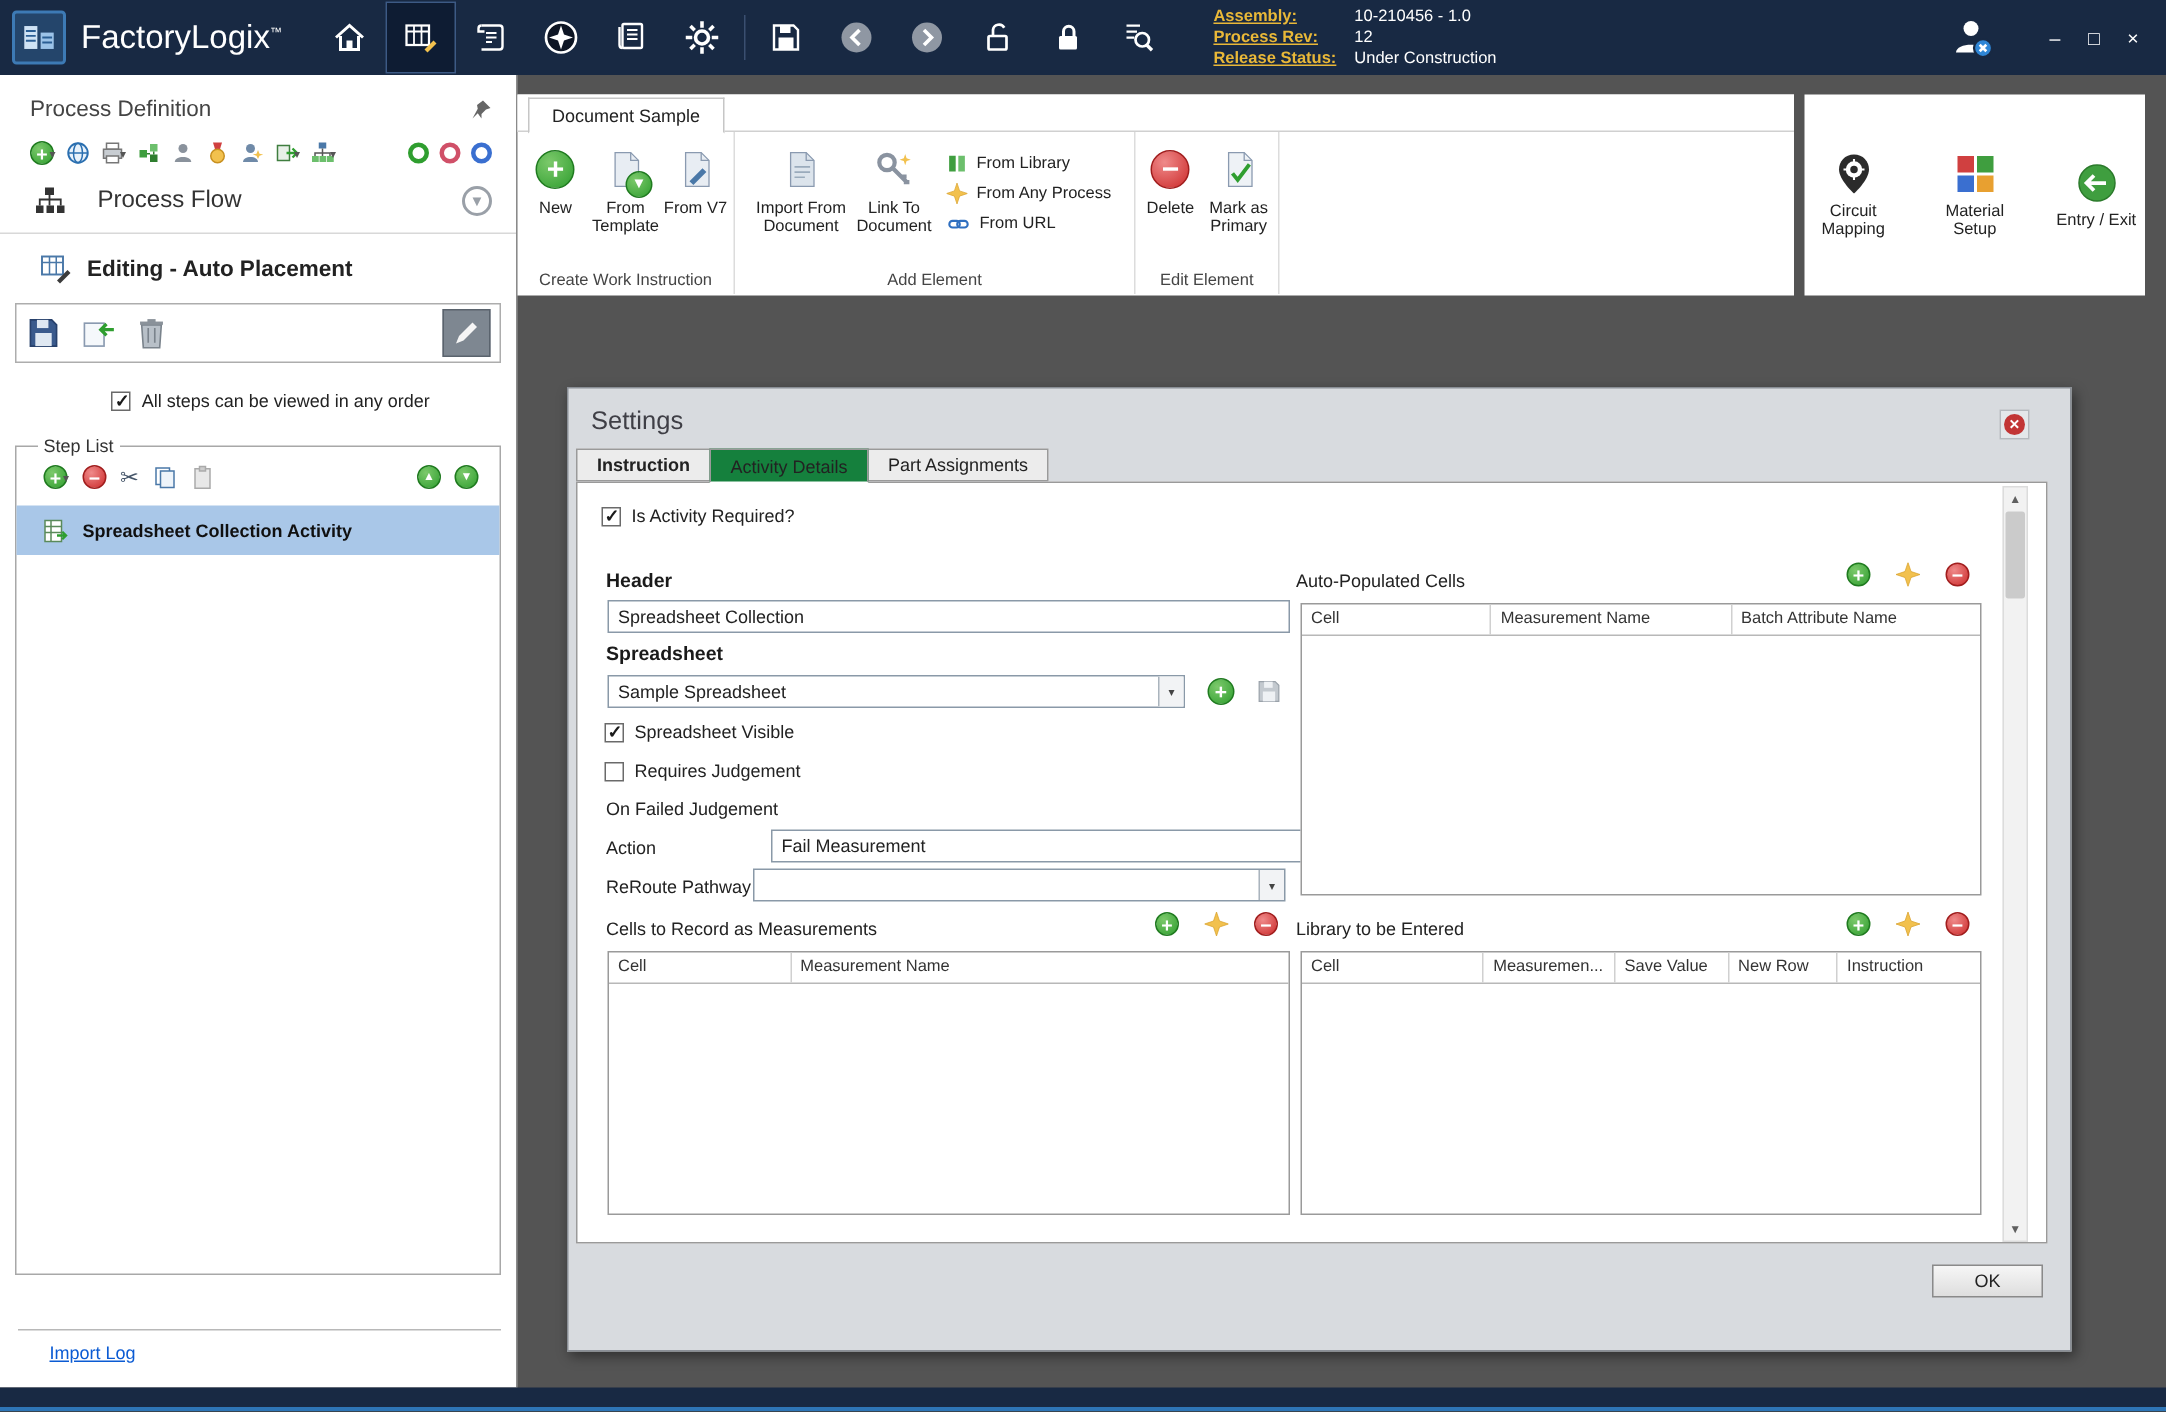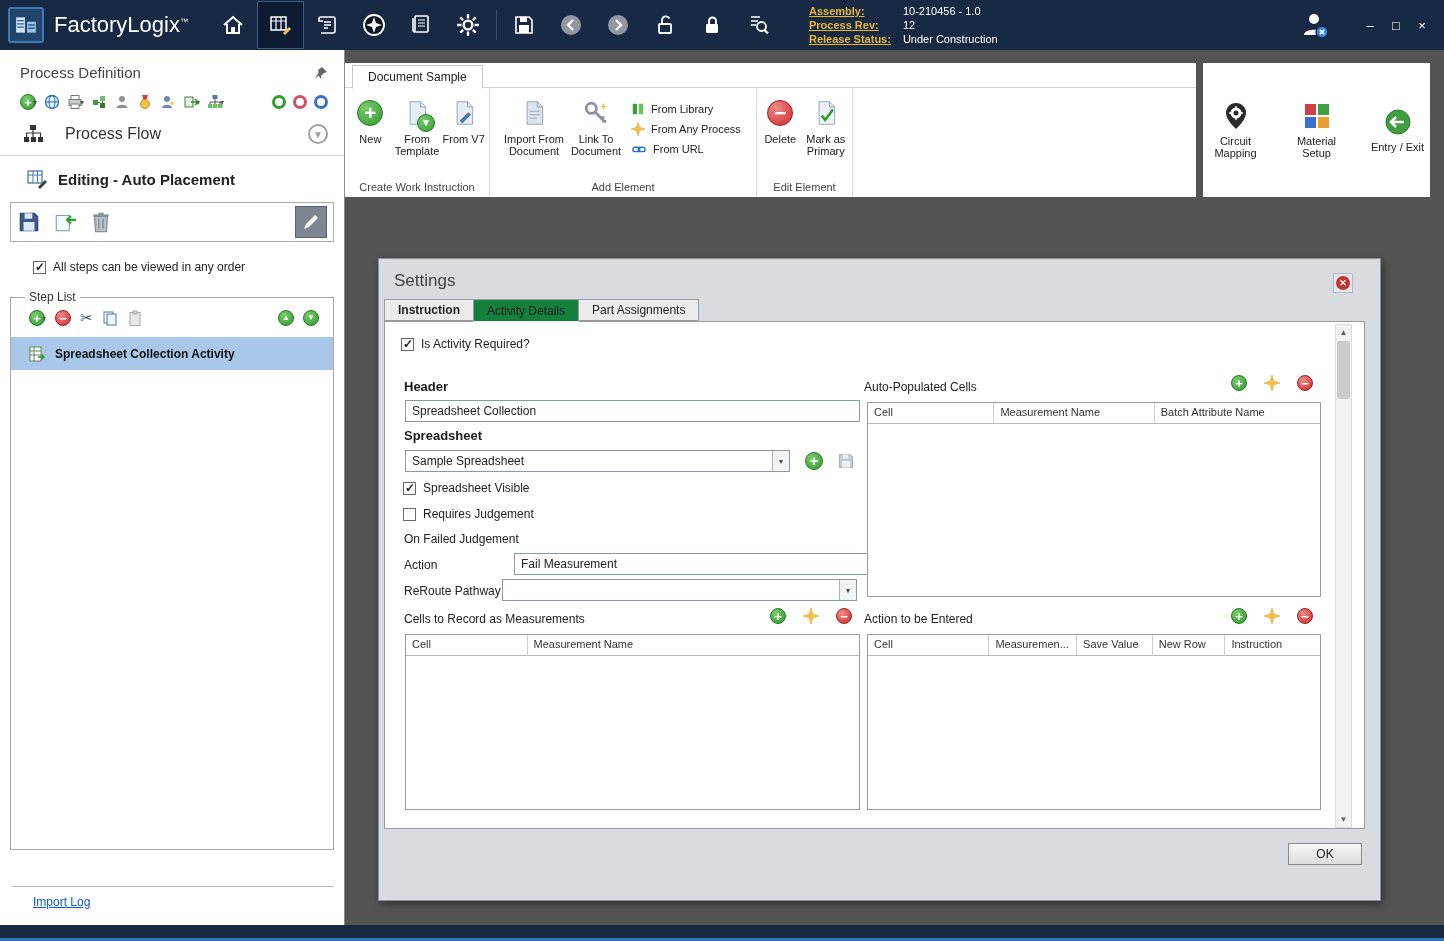--- a/index.html
+++ b/index.html
@@ -43,21 +43,21 @@
                  justify-content:center; background:none; cursor:pointer; }
   .sb-div { border-top:1px solid #d8d8d8; margin:2px 0 0 0; }
   .sb-editrow { display:flex; align-items:center; gap:10px; padding:12px 16px 10px 26px; }
   .sb-editlabel { font-size:15px; font-weight:bold; color:#222; }
   .sb-toolbox { margin:2px 10px 0; border:1px solid #adadad; height:40px;
                 display:flex; align-items:center; padding:0 6px; gap:12px; }
   .tool-btn { background:none; border:none; cursor:pointer; display:flex; align-items:center; }
   .pencil-btn { margin-left:auto; width:32px; height:32px; background:#7e8791;
                 border:1px solid #5a636d; display:flex; align-items:center;
                 justify-content:center; cursor:pointer; }
-  .sb-checkrow { display:flex; align-items:center; gap:7px; padding:18px 16px 0 33px; font-size:12px; color:#222; }
+  .sb-checkrow { display:flex; align-items:center; gap:7px; padding:18px 16px 0 33px; font-size:12px; color:#222;justify-content:center; }
   .cb { width:13px; height:13px; border:1px solid #6a6a6a; background:#fff;
         display:inline-block; position:relative; flex:none; cursor:pointer; }
   .cb.checked::after { content:"✓"; position:absolute; left:1px; top:-2px;
                        font-size:12px; font-weight:bold; color:#1a1a1a; }
   .steplist { margin:16px 10px 0; border:1px solid #a8a8a8; height:560px; position:relative; }
   .steplist legend { font-size:12px; color:#333; margin-left:14px; padding:0 4px; }
   .sl-toolbar { display:flex; align-items:center; gap:9px; padding:4px 14px 0 18px; height:24px; }
   .sl-selectrow { display:flex; align-items:center; padding:10px 14px 0 14px; }
   .step-select { width:253px; height:32px; border:1px solid #8a8a8a; background:#fff;
                  display:flex; align-items:center; padding:0 10px; font-size:13px; color:#222; cursor:pointer; }
@@ -711,21 +711,21 @@
               <span class="cir c16 r">−</span>
             </button>
         </div>
         <div class="grid" style="left:20px; top:312px; width:455px; height:176px;">
           <div class="grid-head">
             <div class="gcol" style="width:122px;">Cell</div>
             <div class="gcol" style="width:333px; border-right:none;">Measurement Name</div>
           </div>
         </div>
 
-        <div class="abs fld" style="left:479px; top:290px;">Action to be Entered</div>
+        <div class="abs fld" style="left:479px; top:290px;">Library to be Entered</div>
         <div class="icon-trio" style="left:846px; top:286px;">
           <button class="tool-btn">
               <span class="cir c16 g">+</span>
             </button>
           <button class="tool-btn">
             <svg width="16" height="16" viewBox="0 0 16 16">
                 <path d="M8 0 L10 6 L16 8 L10 10 L8 16 L6 10 L0 8 L6 6 Z" fill="#f2c14e" stroke="#d8a12c" stroke-width="0.5"></path>
               </svg>
           </button>
           <button class="tool-btn">

